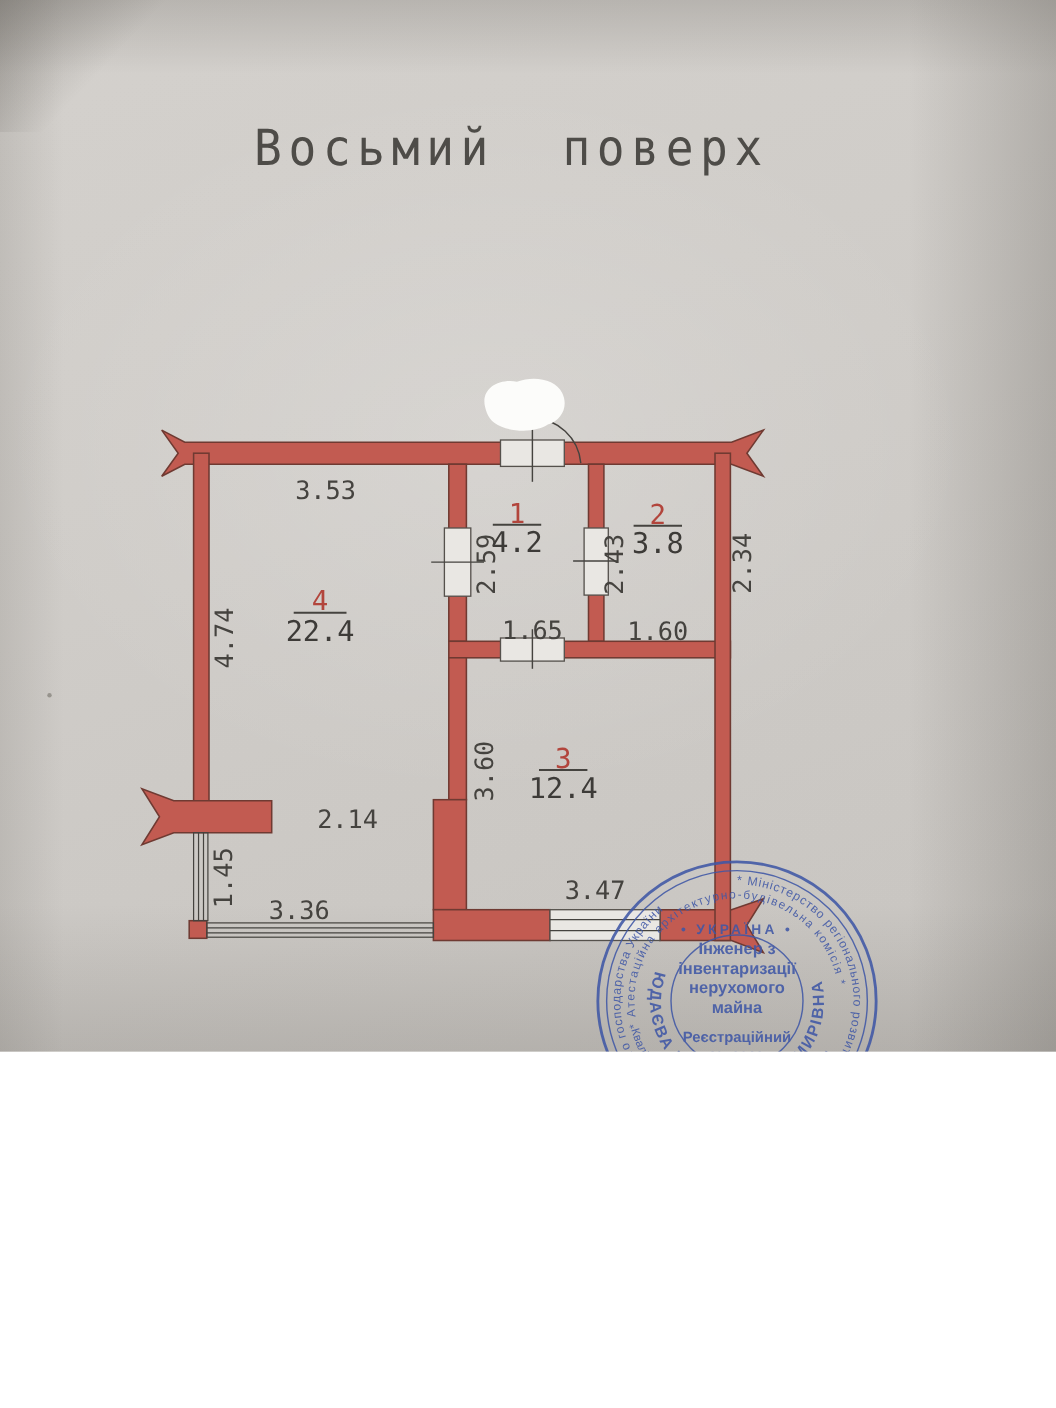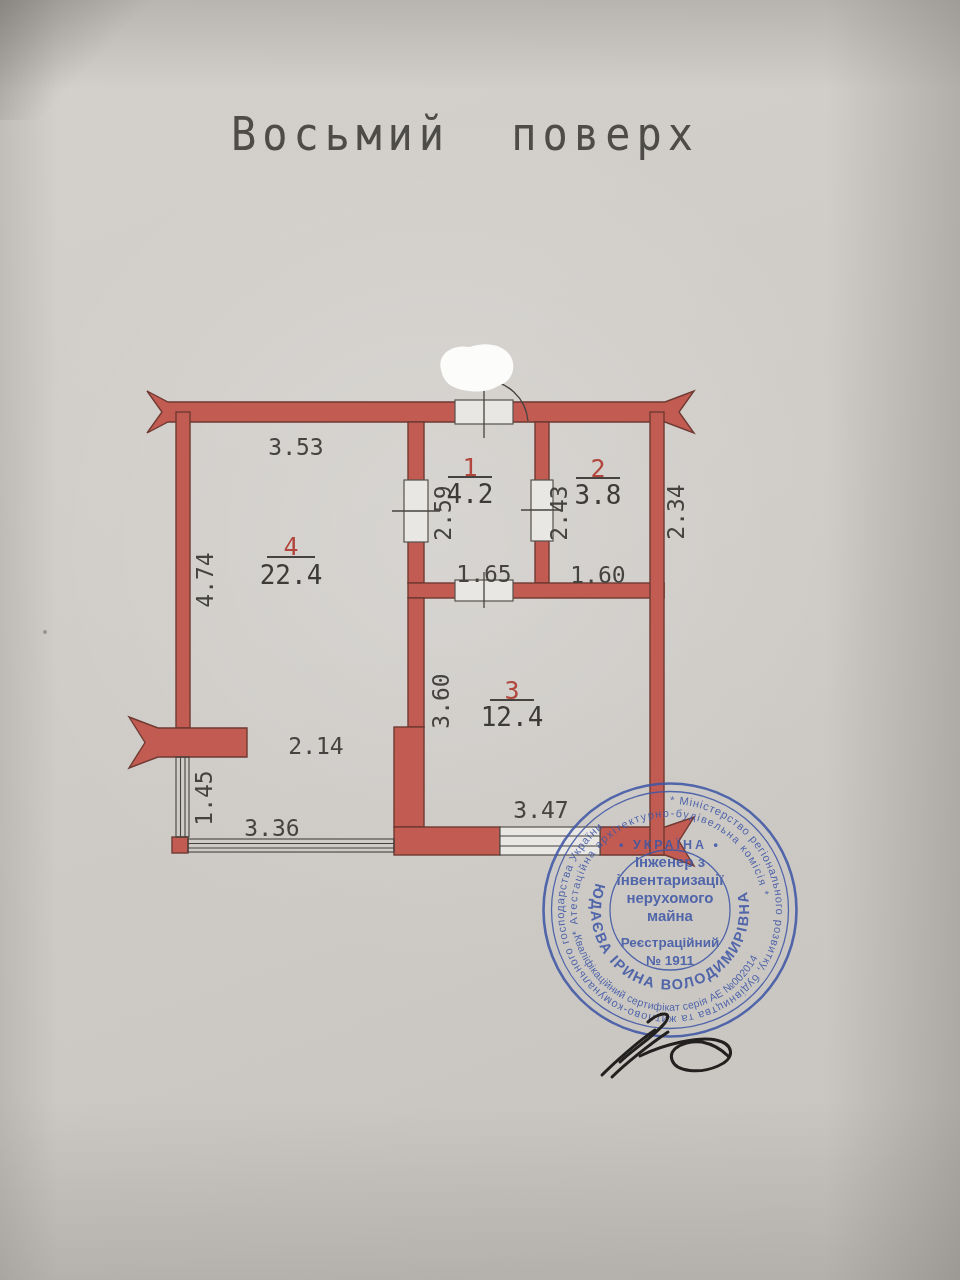--- a/index.html
+++ b/index.html
@@ -1,18 +1,18 @@
 <!DOCTYPE html>
 <html><head>
 <meta charset="utf-8">
 <style>
   html,body{margin:0;padding:0;}
   .page{
     position:relative;
-    width:960px;height:1280px;
+    width:960px;height:956px;
     overflow:hidden;
     background:
       radial-gradient(75% 55% at 46% 42%, rgba(255,255,255,0.16), rgba(255,255,255,0) 62%),
       linear-gradient(90deg, rgba(120,116,110,0.20) 0%, rgba(120,116,110,0) 6%, rgba(120,116,110,0) 86%, rgba(105,101,95,0.30) 100%),
       linear-gradient(180deg, rgba(108,104,98,0.28) 0%, rgba(108,104,98,0.02) 7%, rgba(108,104,98,0.02) 86%, rgba(108,104,98,0.24) 100%),
       linear-gradient(160deg, #d6d3cf 0%, #d1cecA 45%, #c9c6c2 100%);
     font-family:"DejaVu Sans Mono", monospace;
   }
   .crease{
     position:absolute;top:0;left:0;width:150px;height:120px;

